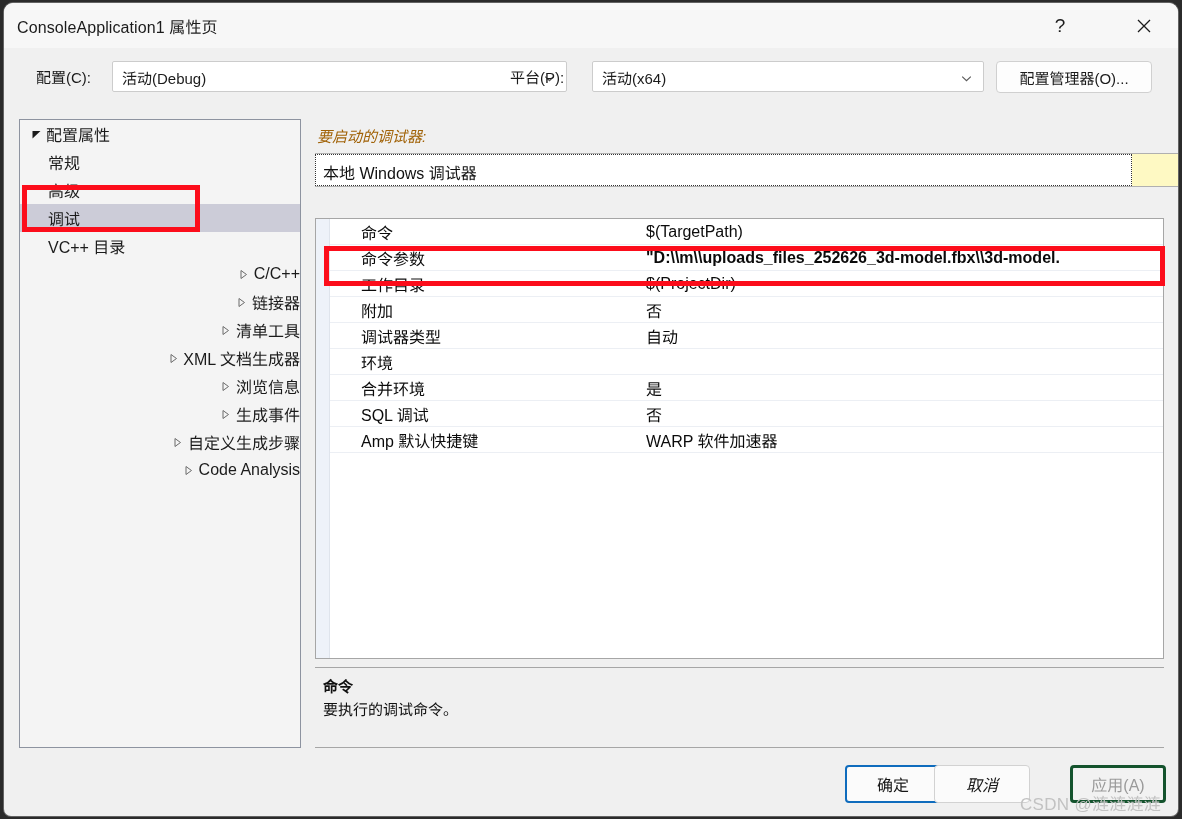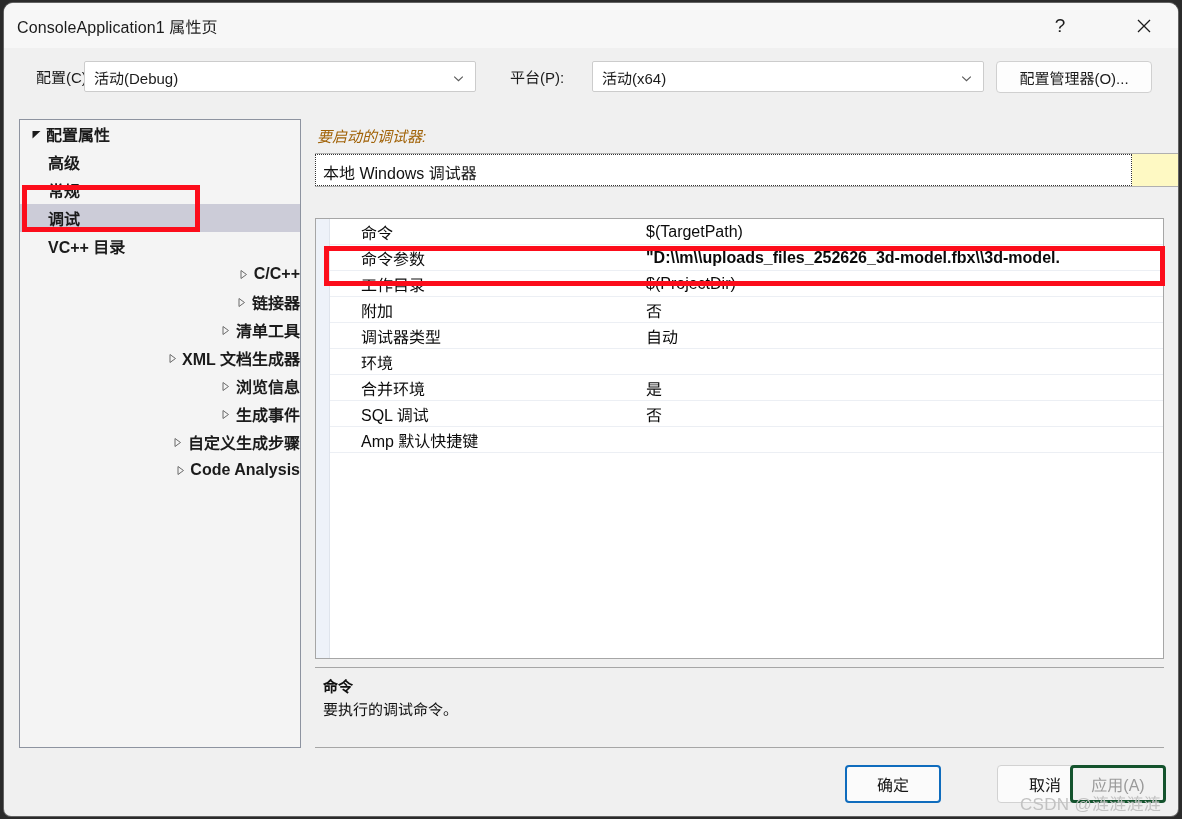--- a/index.html
+++ b/index.html
@@ -84,21 +84,21 @@
   .lbl-plat { left: 506px; top: 18px; }
 
   .combo {
     position: absolute;
     height: 31px;
     background: #ffffff;
     border: 1px solid #cccccc;
     border-radius: 2px;
     box-sizing: border-box;
   }
-  .combo-cfg { left: 80px; top: 13px; width: 392px; }
+  .combo-cfg { left: 108px; top: 13px; width: 455px; }
   .combo-plat { left: 588px; top: 13px; width: 392px; }
   .combo-val {
     position: absolute;
     left: 9px;
     top: 5px;
     font-size: 15px;
     color: #1b1b1b;
     white-space: nowrap;
   }
   .combo-arrow {
@@ -133,21 +133,20 @@
   .treepanel {
     position: absolute;
     left: 15px;
     top: 116px;
     width: 282px;
     height: 629px;
     background: #f4f4f4;
     border: 1px solid #8d93a0;
     box-sizing: border-box;
     overflow: hidden;
-    font-weight: bold;
   }
   .tree-row {
     position: relative;
     height: 28px;
     display: flex;
     align-items: center;
     white-space: nowrap;
     font-size: 16px;
     color: #1b1b1b;
     cursor: default;
@@ -324,26 +323,27 @@
   }
   .btn-ok {
     left: 841px;
     top: 762px;
     width: 96px;
     background: #fbfbfb;
     border: 2px solid #0f6cbd;
     color: #151515;
   }
   .btn-cancel {
-    left: 993px;
+    left: 930px;
     top: 762px;
     width: 96px;
     background: #fbfbfb;
     border: 1px solid #d2d2d2;
     color: #151515;
+    font-style: italic;
   }
   .btn-apply {
     left: 1066px;
     top: 762px;
     width: 96px;
     background: #f2f2f2;
     border: 3px solid #14532d;
     color: #9a9a9a;
   }
 
@@ -421,25 +421,25 @@
         <div class="tree-row indent-0">
           <span class="tree-glyph">
             <svg width="11" height="11" viewBox="0 0 11 11" aria-hidden="true">
               <path d="M1.5 2 L9.5 2 L1.5 9.5 Z" fill="#1b1b1b"></path>
             </svg>
           </span>
           <span class="tree-label">配置属性</span>
         </div>
         <div class="tree-row indent-1">
           <span class="tree-glyph" style="width: 0px;"></span>
-          <span class="tree-label">高级</span>
+          <span class="tree-label">常规</span>
         </div>
         <div class="tree-row indent-1">
           <span class="tree-glyph" style="width: 0px;"></span>
-          <span class="tree-label">常规</span>
+          <span class="tree-label">高级</span>
         </div>
         <div class="tree-row indent-1 selected">
           <span class="tree-glyph" style="width: 0px;"></span>
           <span class="tree-label">调试</span>
         </div>
         <div class="tree-row indent-1">
           <span class="tree-glyph" style="width: 0px;"></span>
           <span class="tree-label">VC++ 目录</span>
         </div>
         <div class="tree-row indent-1c">
@@ -555,20 +555,21 @@
             <div class="prop-row">
               <div class="prop-name">合并环境</div>
               <div class="prop-value">是</div>
             </div>
             <div class="prop-row">
               <div class="prop-name">SQL 调试</div>
               <div class="prop-value">否</div>
             </div>
             <div class="prop-row">
               <div class="prop-name">Amp 默认快捷键</div>
+              <div class="prop-value">WARP 软件加速器</div>
             </div>
           </div>
       </div>
 
       <div class="descpane">
         <div class="desc-title">命令</div>
         <div class="desc-body">要执行的调试命令。</div>
       </div>
     </div>
 

